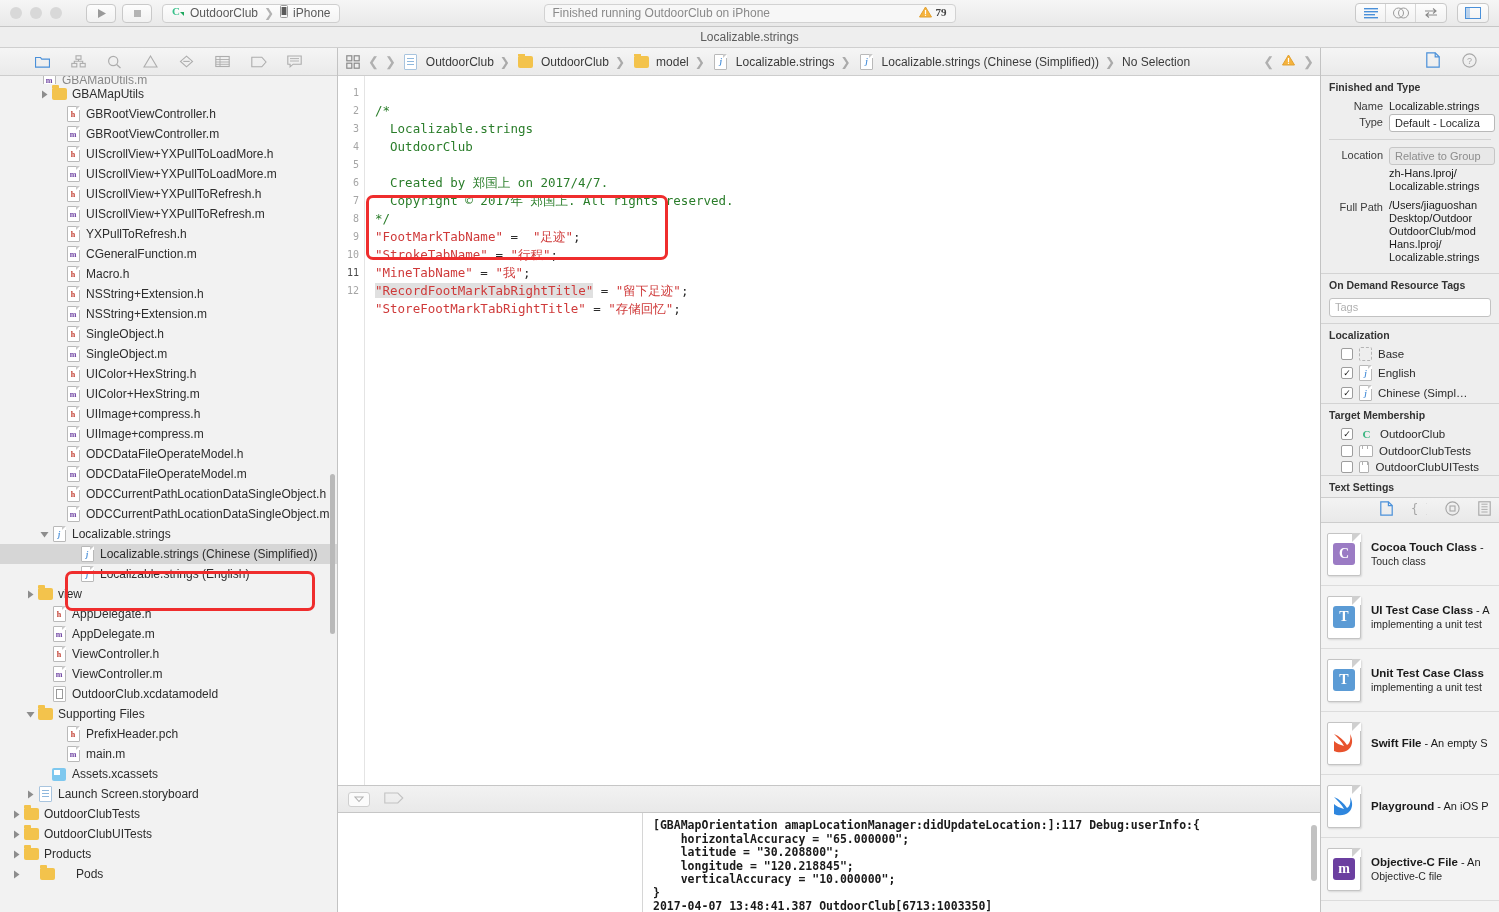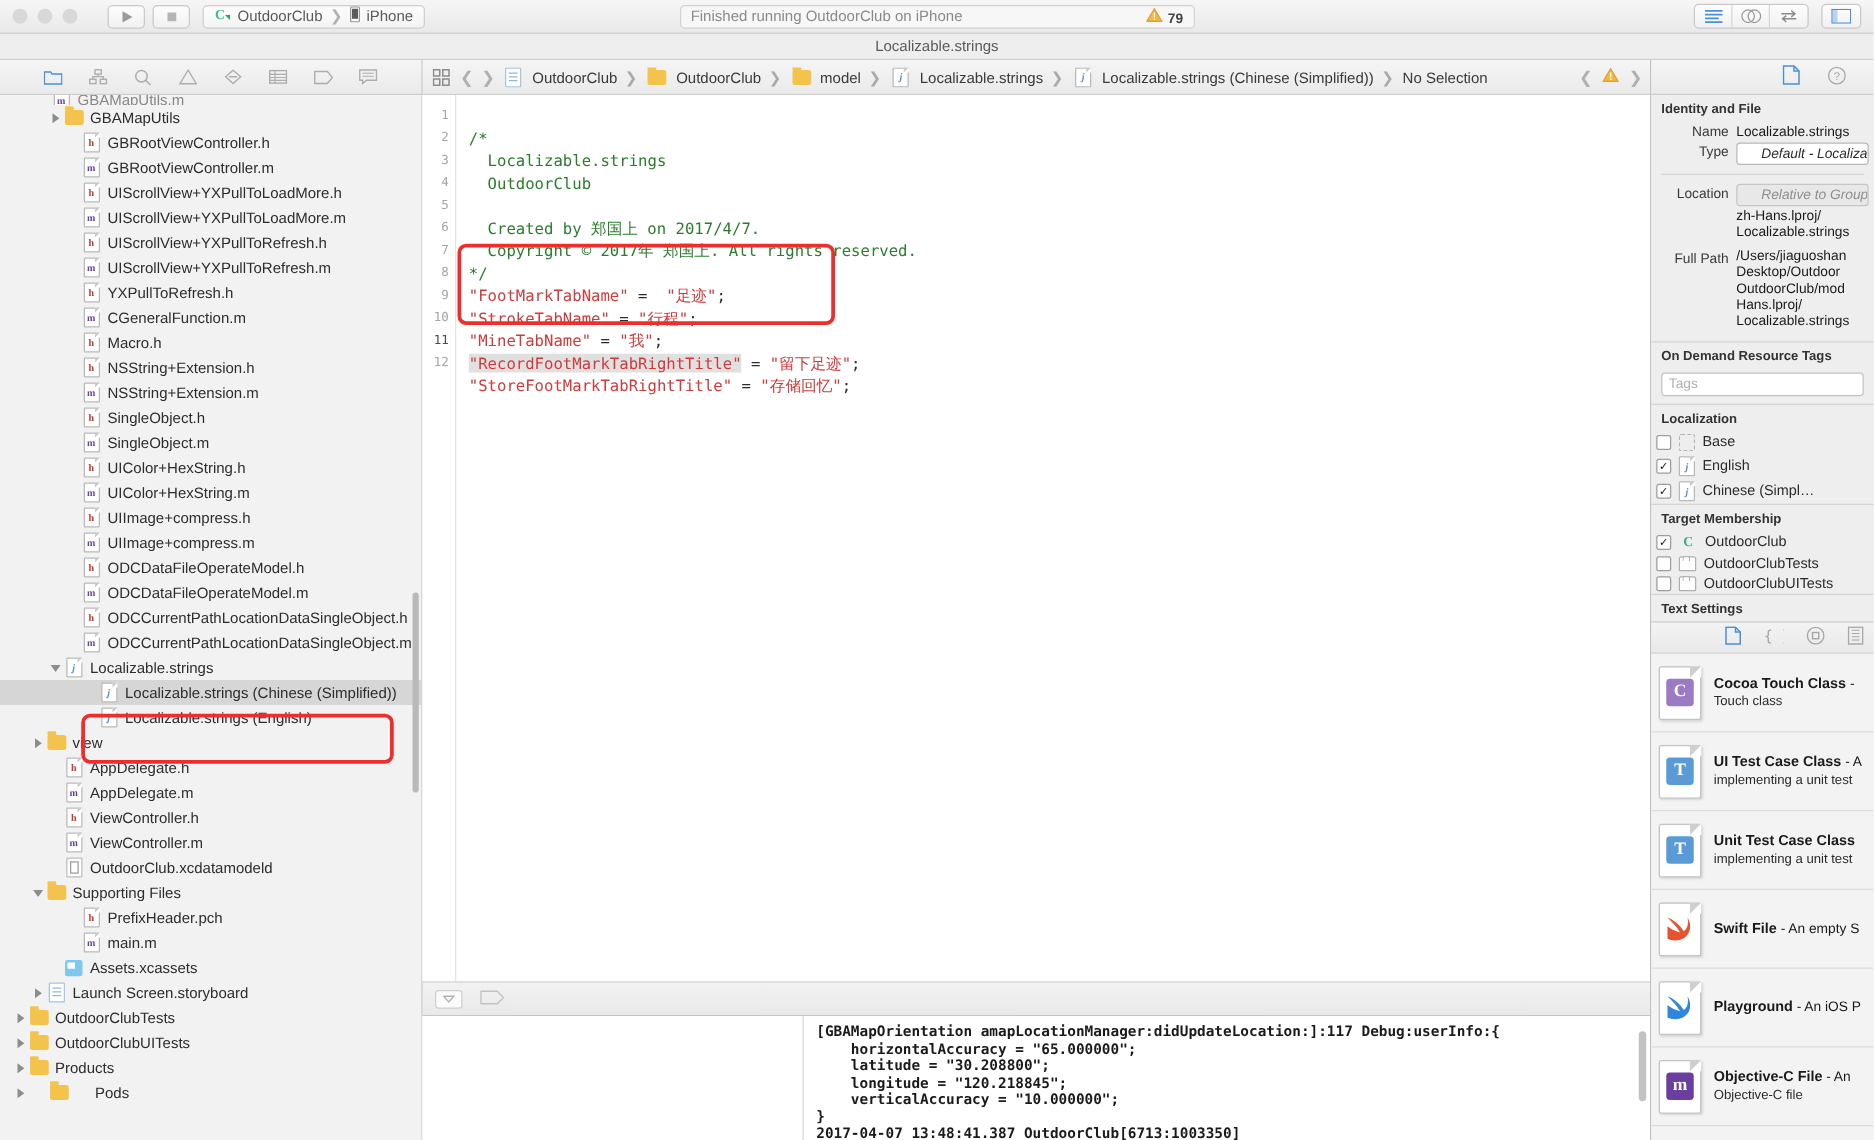--- a/index.html
+++ b/index.html
@@ -40,21 +40,21 @@
   .scheme .sep { color: #b3b3b3; font-size: 12px; padding: 0 1px; }
   .activity {
     position: absolute; left: 50%; transform: translateX(-50%);
     width: 412px; height: 19px;
     border: 1px solid #d2d2d2; border-radius: 4px;
     background: #f7f7f7;
     display: flex; align-items: center;
     padding: 0 8px;
     color: #8a8a8a; font-size: 12px;
   }
-  .activity .issues { margin-left: auto; display: flex; align-items: flex-end; gap: 4px; color: #444; font-size: 11px; font-weight: bold;}
+  .activity .issues { margin-left: auto; display: flex; align-items: flex-start; gap: 4px; color: #444; font-size: 11px; font-weight: bold; font-family: Liberation Serif, serif;}
   .tb-right { margin-left: auto; display: flex; gap: 10px; align-items: center; }
   .seg {
     display: flex; height: 20px; border: 1px solid #c9c9c9; border-radius: 4px;
     overflow: hidden; background: linear-gradient(#fdfdfd,#f1f1f1);
   }
   .seg > div { width: 30px; display: flex; align-items: center; justify-content: center; border-right: 1px solid #d6d6d6; }
   .seg > div:last-child { border-right: none; }
 
   
   .titlebar {
@@ -142,25 +142,25 @@
 
   
   .inspector { width: 179px; min-width: 179px; background: #eeeeee; border-left: 1px solid #c3c3c3; display: flex; flex-direction: column; overflow: hidden; }
   .insp-toolbar { height: 28px; min-height: 28px; background: linear-gradient(#f5f5f5,#eaeaea); border-bottom: 1px solid #cdcdcd; display: flex; align-items: center; justify-content: flex-end; gap: 22px; padding-right: 22px;}
   .insp-body { flex: 0 0 auto; background: #eeeeee; }
   .sect-hd { font-size: 10.5px; font-weight: bold; color: #333; padding: 5px 8px 4px 8px; }
   .sect-divider { height: 1px; background: #d3d3d3; margin: 0; }
   .frow { display: flex; align-items: flex-start; font-size: 11px; padding: 1px 4px 1px 0; gap: 6px; }
   .flabel { width: 62px; min-width: 62px; text-align: right; color: #3a3a3a; font-size: 11px; padding-top: 2px; }
   .fval { flex: 1; font-size: 11px; color: #1a1a1a; white-space: nowrap; overflow: hidden; padding-top: 2px; }
-  .fbox { flex: 1; border: 1px solid #b9b9b9; border-radius: 3px; background: #fff; height: 18px; line-height: 16px; padding: 0 19px; font-size: 11px; white-space: nowrap; overflow: hidden; font-style: italic; }
+  .fbox { flex: 1; border: 1px solid #b9b9b9; border-radius: 3px; background: #fff; height: 18px; line-height: 16px; padding: 0 5px; font-size: 11px; white-space: nowrap; overflow: hidden; }
   .fbox.grey { background: #e8e8e8; color: #8d8d8d; border-color: #c6c6c6; }
   .multiline { font-size: 11px; color: #1a1a1a; line-height: 13px; white-space: pre-line; }
   .tagbox { margin: 3px 8px 6px 8px; border: 1px solid #c2c2c2; border-radius: 3px; background: #fff; height: 19px; line-height: 17px; padding: 0 5px; color: #b1b1b1; font-size: 11px; }
-  .chk-row { display: flex; align-items: center; gap: 6px; padding: 2px 4px; font-size: 11.5px; }
+  .chk-row { display: flex; align-items: center; gap: 6px; padding: 2px 20px; font-size: 11.5px; }
   .cbox { width: 12px; height: 12px; border: 1px solid #9d9d9d; border-radius: 2px; background: #fff; display: flex; align-items: center; justify-content: center; font-size: 9px; color: #1c1c1c; flex: 0 0 12px;}
   .baseicon { width: 13px; height: 14px; border: 1px dashed #b5b5b5; border-radius: 2px; }
   .targicon { width: 14px; height: 12px; background: #fff; border: 1px solid #b0b0b0; border-radius: 2px 2px 1px 1px; position: relative;}
   .targicon:before { content:""; position:absolute; top:-1px; left:2px; width:4px; height:3px; background:#fff; border:1px solid #b0b0b0; border-bottom:none; border-radius: 1px 1px 0 0;}
   .appicon { width: 15px; height: 14px; display:flex; align-items:center; justify-content:center; font-family: "Liberation Serif", serif; font-weight: bold; font-size: 11px; color: #36b37e; position: relative;}
   .lib-toolbar { height: 26px; min-height: 26px; background: linear-gradient(#f3f3f3,#e9e9e9); border-top: 1px solid #cdcdcd; border-bottom: 1px solid #cdcdcd; display: flex; align-items: center; justify-content: flex-end; gap: 18px; padding-right: 8px;}
   .lib-list { flex: 1; background: #f3f3f3; overflow: hidden; }
   .lib-item { display: flex; align-items: center; gap: 10px; padding: 9px 6px; border-bottom: 1px solid #dcdcdc; min-height: 63px;}
   .lib-doc { width: 34px; height: 43px; background: #fff; border: 1px solid #c4c4c4; border-radius: 2px; position: relative; display: flex; align-items: center; justify-content: center; flex: 0 0 34px; box-shadow: 1px 1px 2px rgba(0,0,0,0.12); }
   .lib-doc:after { content:""; position:absolute; top:-1px; right:-1px; border-width: 0 0 9px 9px; border-style: solid; border-color: transparent transparent #ffffff #cfcfcf; }
@@ -792,21 +792,21 @@
         </div>
         <div>
           <svg width="15" height="15" viewBox="0 0 15 15">
               <circle cx="7.5" cy="7.5" r="6.6" fill="none" stroke="#a8a8a8" stroke-width="1.1"></circle>
               <text x="5.1" y="11" font-family="Liberation Sans, sans-serif" font-size="9" fill="#a8a8a8">?</text>
             </svg>
         </div>
       </div>
 
       <div class="insp-body">
-        <div class="sect-hd">Identity and File</div>
+        <div class="sect-hd">Finished and Type</div>
         <div class="frow">
           <span class="flabel">Name</span>
           <span class="fval">Localizable.strings</span>
         </div>
         <div class="frow">
           <span class="flabel">Type</span>
           <span class="fbox">Default - Localiza</span>
         </div>
         <div class="sect-divider" style="margin:6px 8px;"></div>
         <div class="frow">

